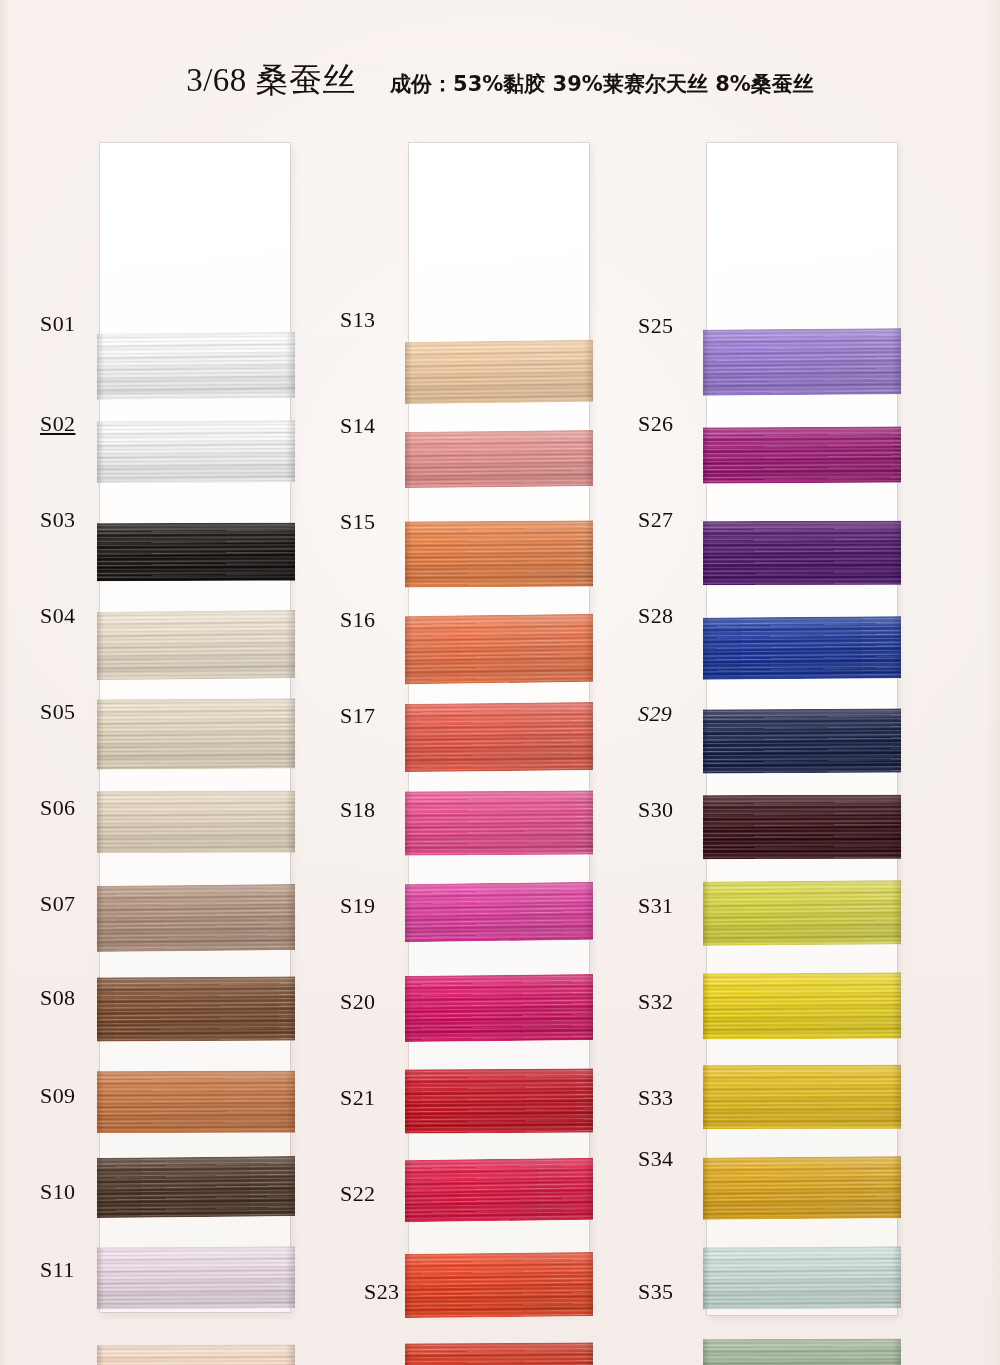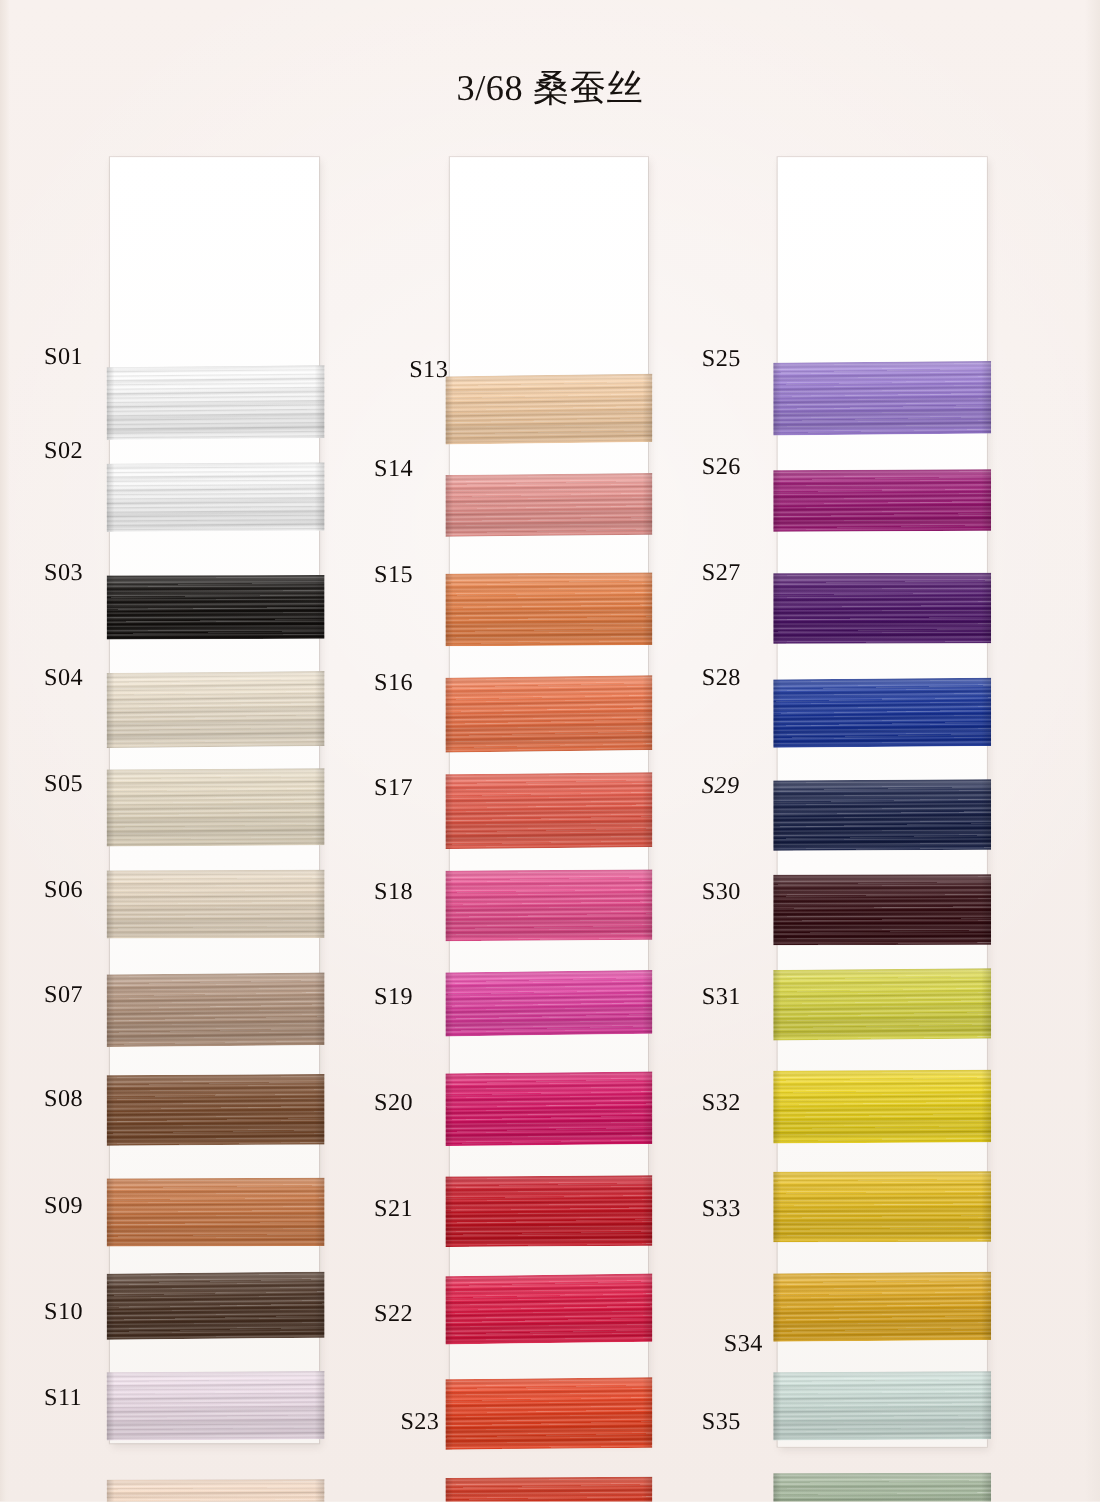--- a/index.html
+++ b/index.html
@@ -156,34 +156,35 @@
 </style>
 </head>
 <body>
 
 <div id="paper-bg"></div>
 <div id="paper-edge-left"></div>
 <div id="paper-edge-right"></div>
 
 <div id="header">
   <span class="title">3/68 桑蚕丝</span>
+  <span class="composition">成份：53%黏胶 39%莱赛尔天丝 8%桑蚕丝</span>
 </div>
 
 <div class="column" id="column-1">
   <div class="card" id="card-1"></div>
 <div class="swatch-label" style="left: 40px; top: 168px;">S01</div>
     <div class="yarn" style="left: 97px; top: 190px; width: 198px; height: 66px; transform: skewY(-0.53deg);">
       <div class="body" style="background: rgb(253, 253, 253);"></div>
       <div class="threads"></div>
       <div class="threads2"></div>
       <div class="sheen"></div>
       <div class="shade-l"></div>
       <div class="shade-r"></div>
     </div>
-    <div class="swatch-label" style="left: 40px; top: 253px;">S02</div>
+    <div class="swatch-label" style="left: 40px; top: 268px; text-decoration: underline;">S02</div>
     <div class="yarn" style="left: 97px; top: 278px; width: 198px; height: 62px; transform: skewY(-0.35deg);">
       <div class="body" style="background: rgb(251, 251, 251);"></div>
       <div class="threads"></div>
       <div class="threads2"></div>
       <div class="sheen"></div>
       <div class="shade-l"></div>
       <div class="shade-r"></div>
     </div>
     <div class="swatch-label" style="left: 40px; top: 364px;">S03</div>
     <div class="yarn" style="left: 97px; top: 380px; width: 198px; height: 58px; transform: skewY(-0.17deg);">
@@ -271,21 +272,21 @@
       <div class="threads"></div>
       <div class="threads2"></div>
       <div class="sheen"></div>
       <div class="shade-l"></div>
       <div class="shade-r"></div>
     </div>
   </div>
 
 <div class="column" id="column-2">
   <div class="card" id="card-2"></div>
-<div class="swatch-label" style="left: 40px; top: 180px; margin-left: 32px;">S13</div>
+<div class="swatch-label" style="left: 40px; top: 164px;">S13</div>
     <div class="yarn" style="left: 105px; top: 198px; width: 188px; height: 62px; transform: skewY(-0.73deg);">
       <div class="body" style="background: rgb(246, 205, 162);"></div>
       <div class="threads"></div>
       <div class="threads2"></div>
       <div class="sheen"></div>
       <div class="shade-l"></div>
       <div class="shade-r"></div>
     </div>
     <div class="swatch-label" style="left: 40px; top: 270px;">S14</div>
     <div class="yarn" style="left: 105px; top: 288px; width: 188px; height: 56px; transform: skewY(-0.55deg);">
@@ -463,21 +464,21 @@
     </div>
     <div class="swatch-label" style="left: 40px; top: 942px;">S33</div>
     <div class="yarn" style="left: 105px; top: 922px; width: 198px; height: 64px; transform: skewY(-0.12deg);">
       <div class="body" style="background: rgb(231, 189, 26);"></div>
       <div class="threads"></div>
       <div class="threads2"></div>
       <div class="sheen"></div>
       <div class="shade-l"></div>
       <div class="shade-r"></div>
     </div>
-    <div class="swatch-label" style="left: 40px; top: 1065px; margin-left: 20px;">S34</div>
+    <div class="swatch-label" style="left: 40px; top: 1003px;">S34</div>
     <div class="yarn" style="left: 105px; top: 1014px; width: 198px; height: 62px; transform: skewY(-0.48deg);">
       <div class="body" style="background: rgb(224, 167, 25);"></div>
       <div class="threads"></div>
       <div class="threads2"></div>
       <div class="sheen"></div>
       <div class="shade-l"></div>
       <div class="shade-r"></div>
     </div>
     <div class="swatch-label" style="left: 40px; top: 1136px;">S35</div>
     <div class="yarn" style="left: 105px; top: 1104px; width: 198px; height: 62px; transform: skewY(-0.3deg);">

